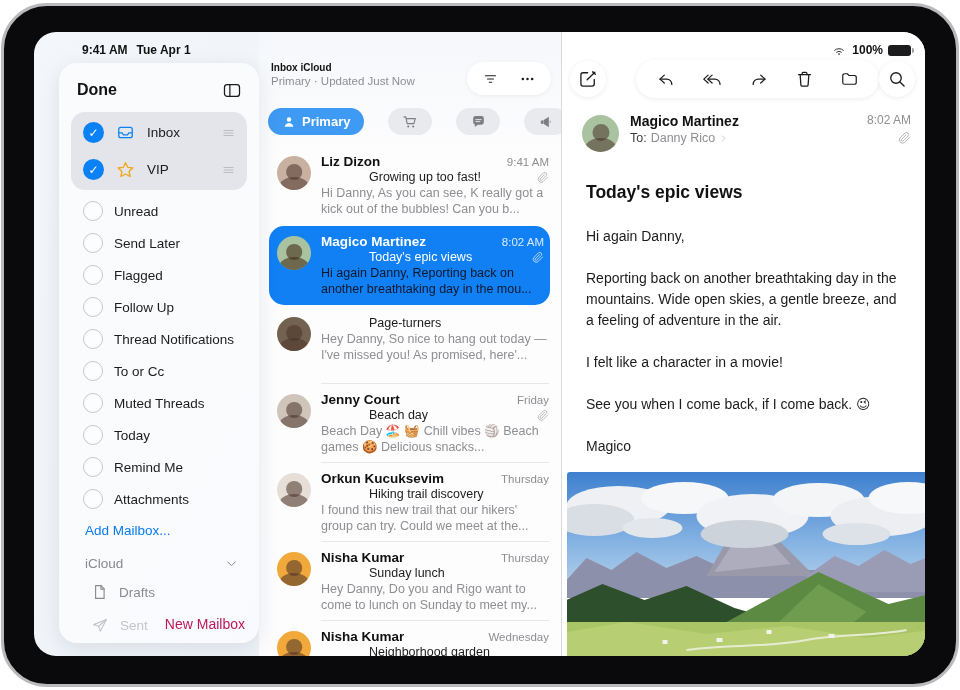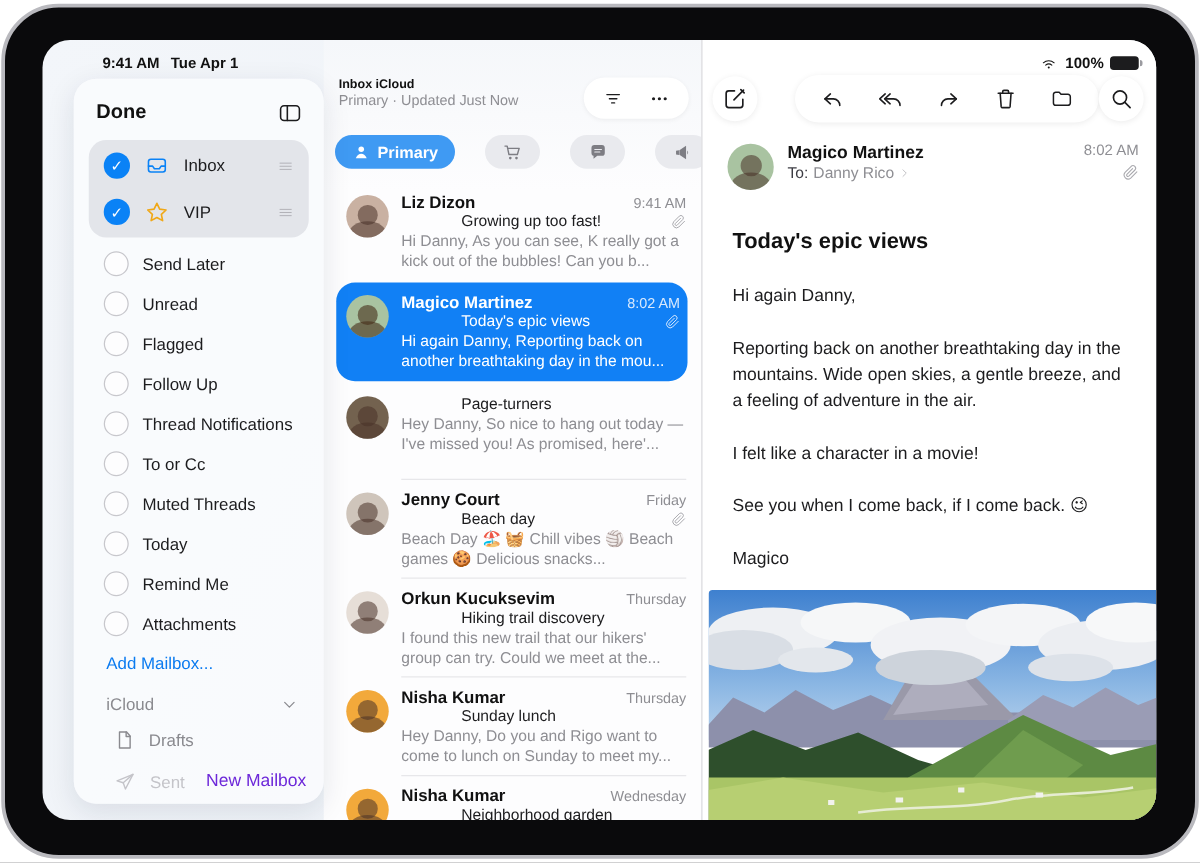--- a/index.html
+++ b/index.html
@@ -31,21 +31,21 @@
   .side-row.option { height:32px; padding-left:14px; }
   .check { width:21px; height:21px; border-radius:50%; background:#0a82f6; color:#fff; font-size:12px; font-weight:700; display:flex; align-items:center; justify-content:center; flex:none; }
   .circle { width:20px; height:20px; border-radius:50%; border:1.5px solid #c7c7cc; flex:none; background:#fdfdfe; }
   .side-label { font-size:13.5px; color:#1c1c1e; flex:1; white-space:nowrap; }
   .handle { color:#b2b2b8; flex:none; }
   .options { margin-top:5px; }
   .add-mailbox { display:block; padding:8px 0 4px 16px; font-size:13.5px; color:#0b7bf0; }
   .acct-row { display:flex; align-items:center; justify-content:space-between; padding:14px 10px 4px 16px; color:#8a8a8f; font-size:13.5px; }
   .acct-item { display:flex; align-items:center; gap:11px; padding:8px 0 8px 22px; color:#8a8a8f; font-size:13.5px; }
   .acct-item.faded { color:#c4c4c9; }
-  .new-mailbox { position:absolute; right:14px; bottom:11px; font-size:14px; color:#6d28d9;padding-left:38px; }
+  .new-mailbox { position:absolute; right:14px; bottom:11px; font-size:14px; color:#be185d;padding-left:38px; }
 
   
   .list-col { position:absolute; left:225px; top:0; width:302px; bottom:0; background:linear-gradient(#f5f7fa, #fdfdfe 120px); overflow:hidden; }
   .list-head { display:flex; justify-content:space-between; align-items:flex-start; padding:30px 10px 0 12px; }
   .list-title { font-size:10px; font-weight:700; color:#111; }
   .list-sub { font-size:11.5px; color:#8e8e93; margin-top:2px; }
   .head-pill { display:flex; align-items:center; gap:18px; background:#fff; border-radius:17px; height:33px; padding:0 14px; color:#1c1c1e; box-shadow:0 1px 4px rgba(0,0,0,.06); }
   .cat-row { display:flex; gap:24px; margin:13px 0 0 9px; width:400px; }
   .pill { height:27px; border-radius:14px; display:flex; align-items:center; justify-content:center; flex:none; }
   .pill.primary { background:#3f9af3; color:#fff; gap:6px; padding:0 14px; font-size:13px; font-weight:600; }
@@ -60,21 +60,21 @@
   .email-main { flex:1; min-width:0; }
   .l1 { display:flex; justify-content:space-between; align-items:baseline; }
   .sender { font-size:13.5px; font-weight:700; color:#111; }
   .etime { font-size:11.5px; color:#8e8e93; flex:none; }
   .l2 { display:flex; justify-content:space-between; align-items:center; margin-top:1px; }
   .subj { font-size:12.5px; color:#1c1c1e;margin-left:48px; }
   .clip { color:#a9a9ae; flex:none; }
   .preview { font-size:12.5px; line-height:16px; color:#8e8e93; margin-top:1px; display:-webkit-box; -webkit-line-clamp:2; -webkit-box-orient:vertical; overflow:hidden; max-height:32px; }
   .selected .sender, .selected .subj { color:#fff; }
   .selected .etime { color:#d9e9fd; }
-  .selected .preview { color:#ffffff; }
+  .selected .preview { color:#0f172a; }
   .selected .clip { color:#d9e9fd; }
   .selected .avatar::before, .selected .avatar::after { background:rgba(70,45,25,.6); }
 
   
   .detail-col { position:absolute; left:527px; right:0; top:0; bottom:0; background:#fff; border-left:1px solid #dadade; overflow:hidden; }
   .toolbar { display:flex; align-items:center; padding:28px 12px 0 8px; color:#1c1c1e; }
   .round-btn { width:36px; height:36px; border-radius:50%; background:#fff; box-shadow:0 1px 5px rgba(0,0,0,.08); display:flex; align-items:center; justify-content:center; flex:none; }
   .action-pill { display:flex; align-items:center; gap:25px; background:#fff; border-radius:19px; height:38px; padding:0 19px; margin-left:30px; box-shadow:0 1px 5px rgba(0,0,0,.08); }
   .toolbar .search { margin-left:auto; }
   .dhead { display:flex; align-items:flex-start; padding:15px 14px 0 20px; }
@@ -149,26 +149,26 @@
                 <line x1="3" y1="7" x2="21" y2="7"></line>
                 <line x1="3" y1="12" x2="21" y2="12"></line>
                 <line x1="3" y1="17" x2="21" y2="17"></line>
               </svg>
           </div>
         </div>
 
         <div class="options" data-interactable="false">
   <div class="side-row option" data-interactable="true">
     <span class="circle" data-interactable="true"></span>
+    <span class="side-label" data-interactable="false">Unread</span>
+  </div>
+
+  <div class="side-row option" data-interactable="true">
+    <span class="circle" data-interactable="true"></span>
     <span class="side-label" data-interactable="false">Send Later</span>
-  </div>
-
-  <div class="side-row option" data-interactable="true">
-    <span class="circle" data-interactable="true"></span>
-    <span class="side-label" data-interactable="false">Unread</span>
   </div>
 
   <div class="side-row option" data-interactable="true">
     <span class="circle" data-interactable="true"></span>
     <span class="side-label" data-interactable="false">Flagged</span>
   </div>
 
   <div class="side-row option" data-interactable="true">
     <span class="circle" data-interactable="true"></span>
     <span class="side-label" data-interactable="false">Follow Up</span>

